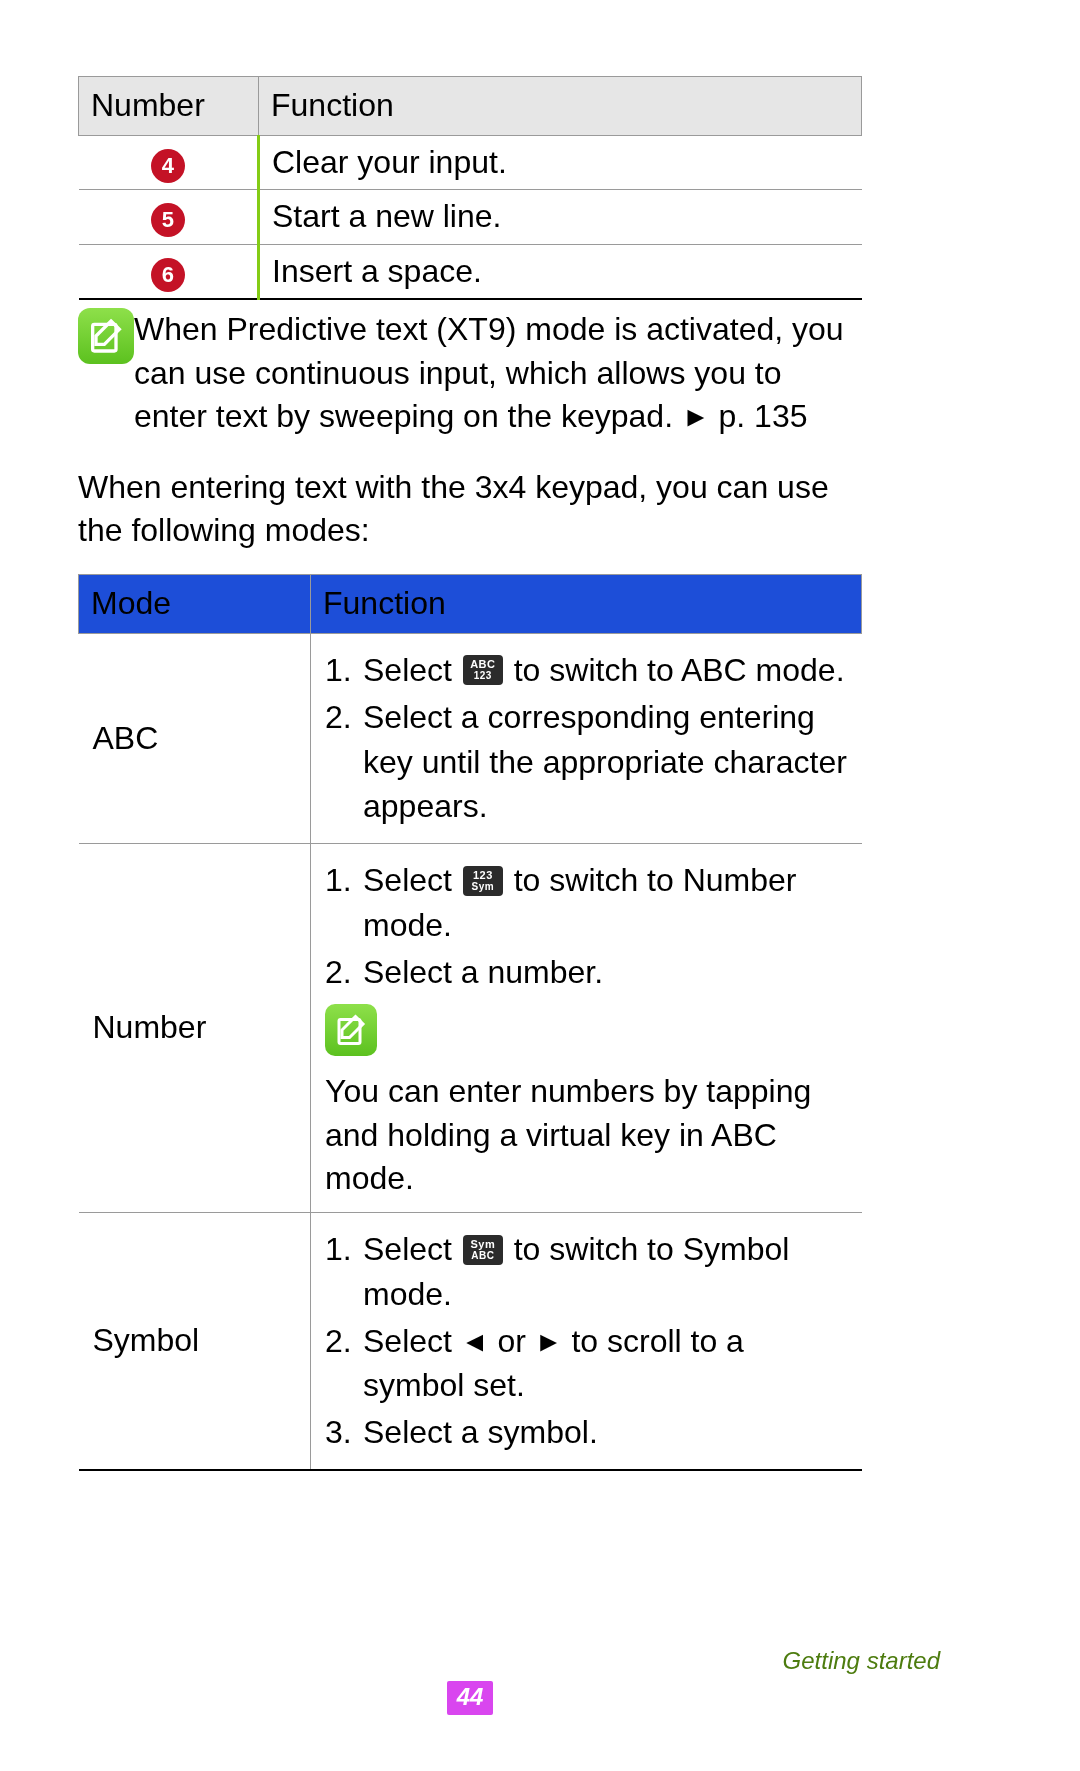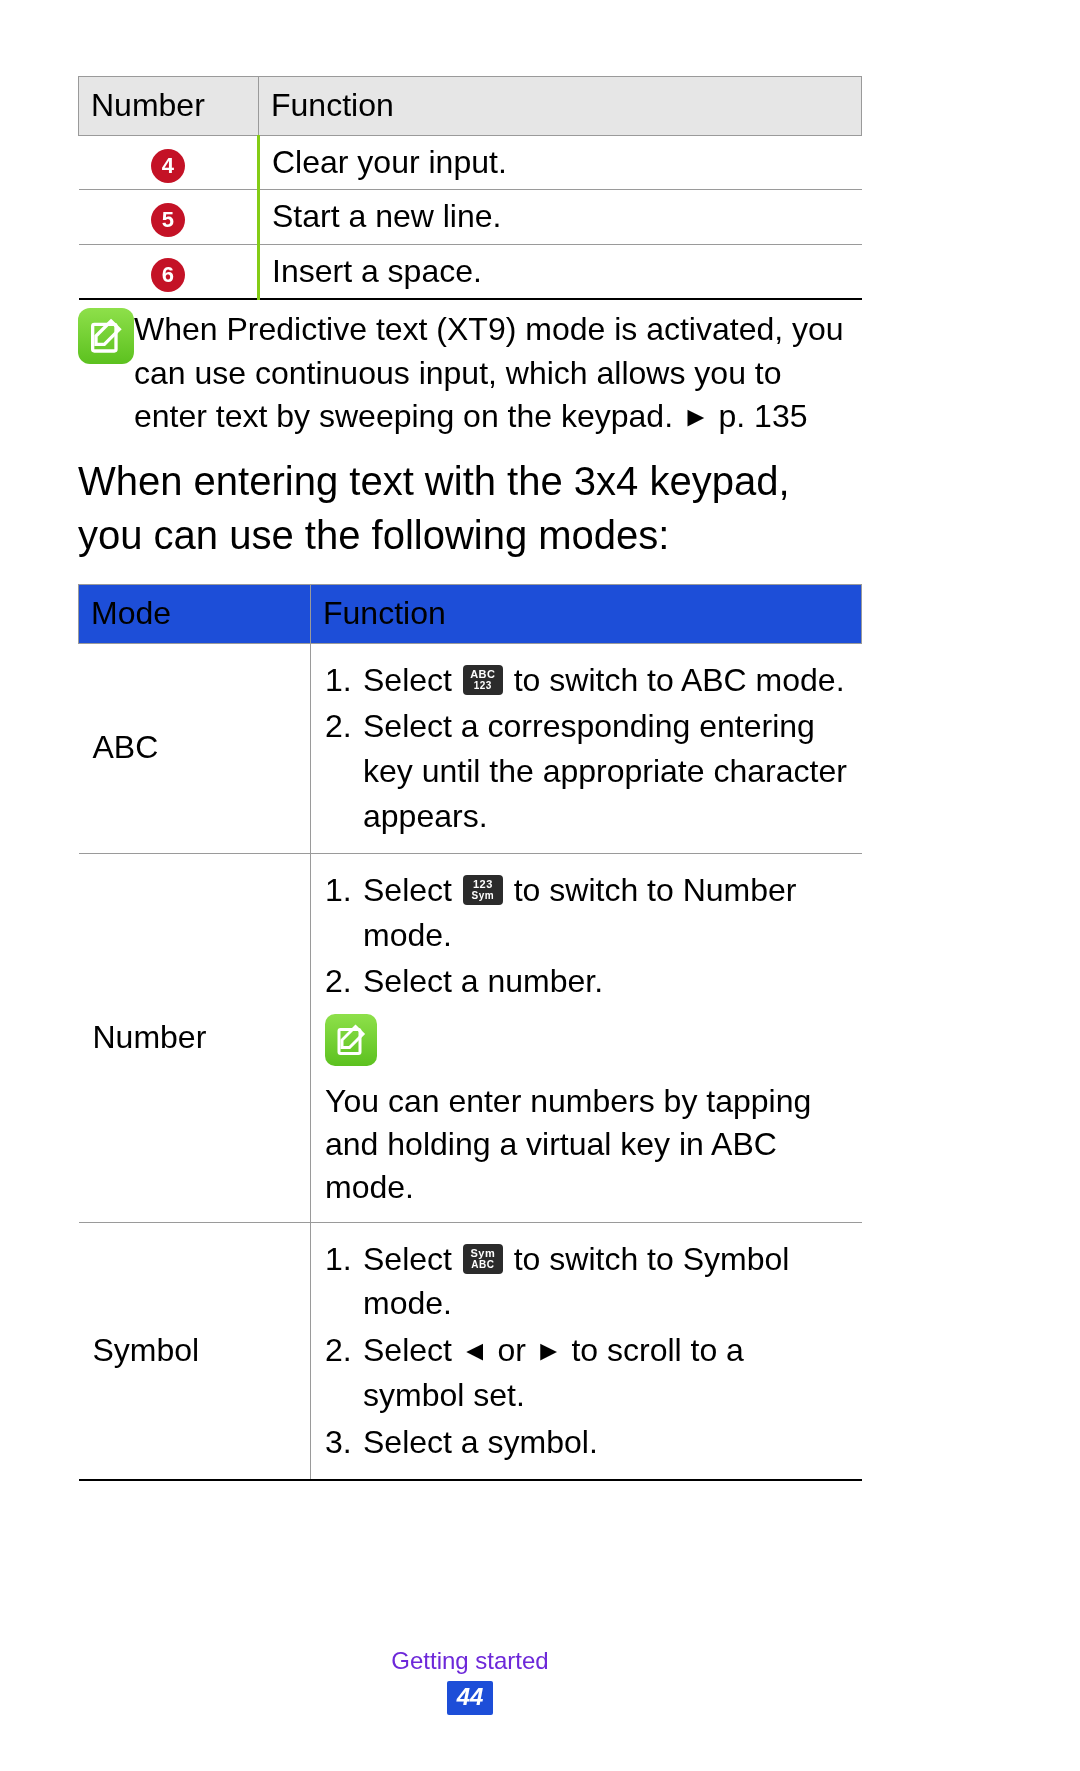--- a/index.html
+++ b/index.html
@@ -19,21 +19,21 @@
   .badge-num { display: inline-flex; align-items: center; justify-content: center; width: 34px; height: 34px; border-radius: 50%; background: #c41226; color: #fff; font-weight: 700; font-size: 22px; }
 
   
   .note { display: flex; align-items: flex-start; margin-top: 8px; }
   .note-icon { flex: 0 0 56px; }
   .note-text { font-size: 32px; line-height: 1.35; }
 
   .green-icon { width: 56px; height: 56px; border-radius: 12px; background: linear-gradient(#8ee04a,#5cc11f); display: inline-flex; align-items: center; justify-content: center; }
   .green-icon svg { width: 40px; height: 40px; }
 
-  .para { font-size: 40px; line-height: 1.35; margin-top: 16px; }
+  .para { font-size: 32px; line-height: 1.35; margin-top: 28px; }
 
   
   .t2 { margin-top: 22px; }
   .t2 thead th { background: #1d4ed8; }
   .t2 .col1b { width: 232px; }
   .t2 tbody td { border-top: 1px solid #9a9a9a; border-bottom: 1px solid #9a9a9a; padding: 12px 14px; vertical-align: middle; }
   .t2 tbody td.mode { border-left: none; }
   .t2 tbody td.fn2 { border-left: 1px solid #9a9a9a; }
   .t2 tbody tr:last-child td { border-bottom: 2px solid #000; }
 
@@ -48,22 +48,22 @@
 
   .subnote { display: flex; align-items: flex-start; gap: 14px; margin-top: 10px; flex-direction: column; }
   .subnote .green-icon { width: 52px; height: 52px; border-radius: 10px; }
   .subnote .green-icon svg { width: 36px; height: 36px; }
   .subnote-text { font-size: 32px; line-height: 1.35; }
 
   .tri { display: inline-block; font-size: 28px; position: relative; top: -1px; }
 
   
   .footer { position: absolute; left: 0; right: 0; bottom: 56px; text-align: center; }
-  .foot-title { color: #6d28d9; font-size: 24px; }
-  .foot-page { display: inline-block; margin-top: 6px; background: #1d4ed8; color: #fff; font-style: italic; font-weight: 700; font-size: 24px; padding: 2px 10px 4px 10px; border-radius: 2px; }
+  .foot-title { font-style: italic; color: #4d7c0f; font-size: 24px; text-align: right; }
+  .foot-page { display: inline-block; margin-top: 6px; background: #d946ef; color: #fff; font-style: italic; font-weight: 700; font-size: 24px; padding: 2px 10px 4px 10px; border-radius: 2px; }
 </style>
 </head>
 <body>
 
 <div class="page">
 
   <table class="tbl t1">
     <colgroup>
         <col class="col1">
         <col>

